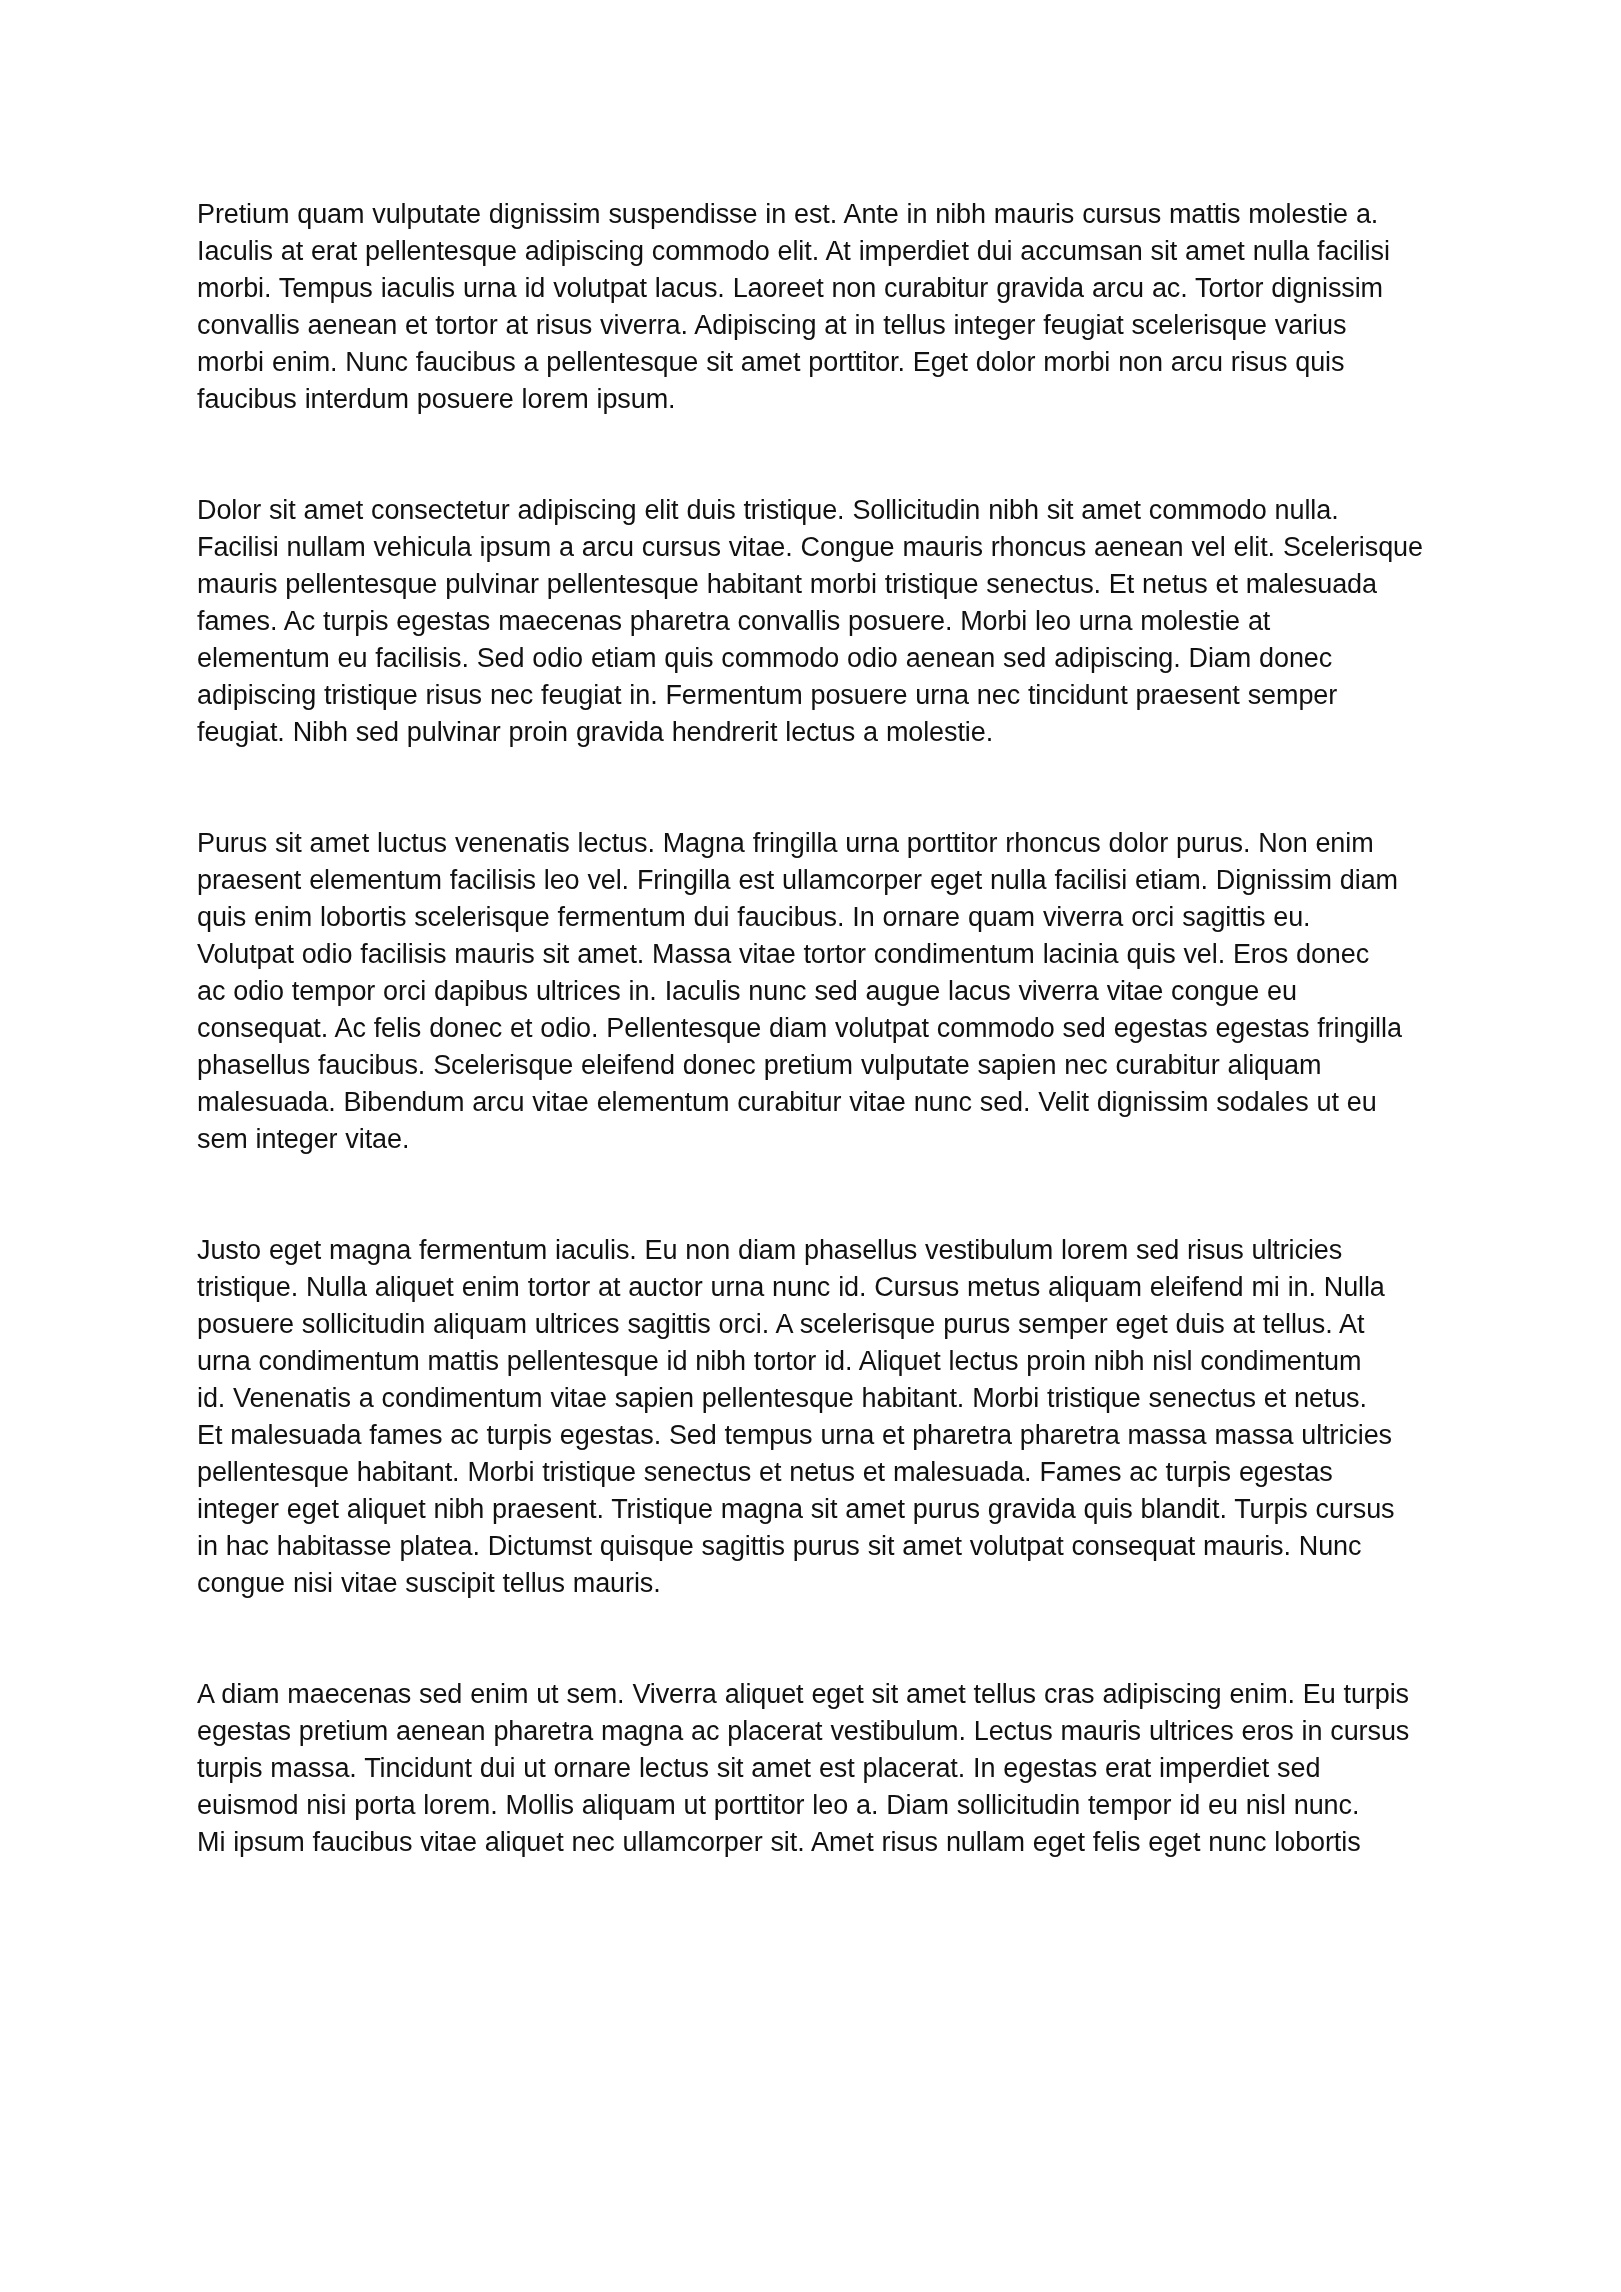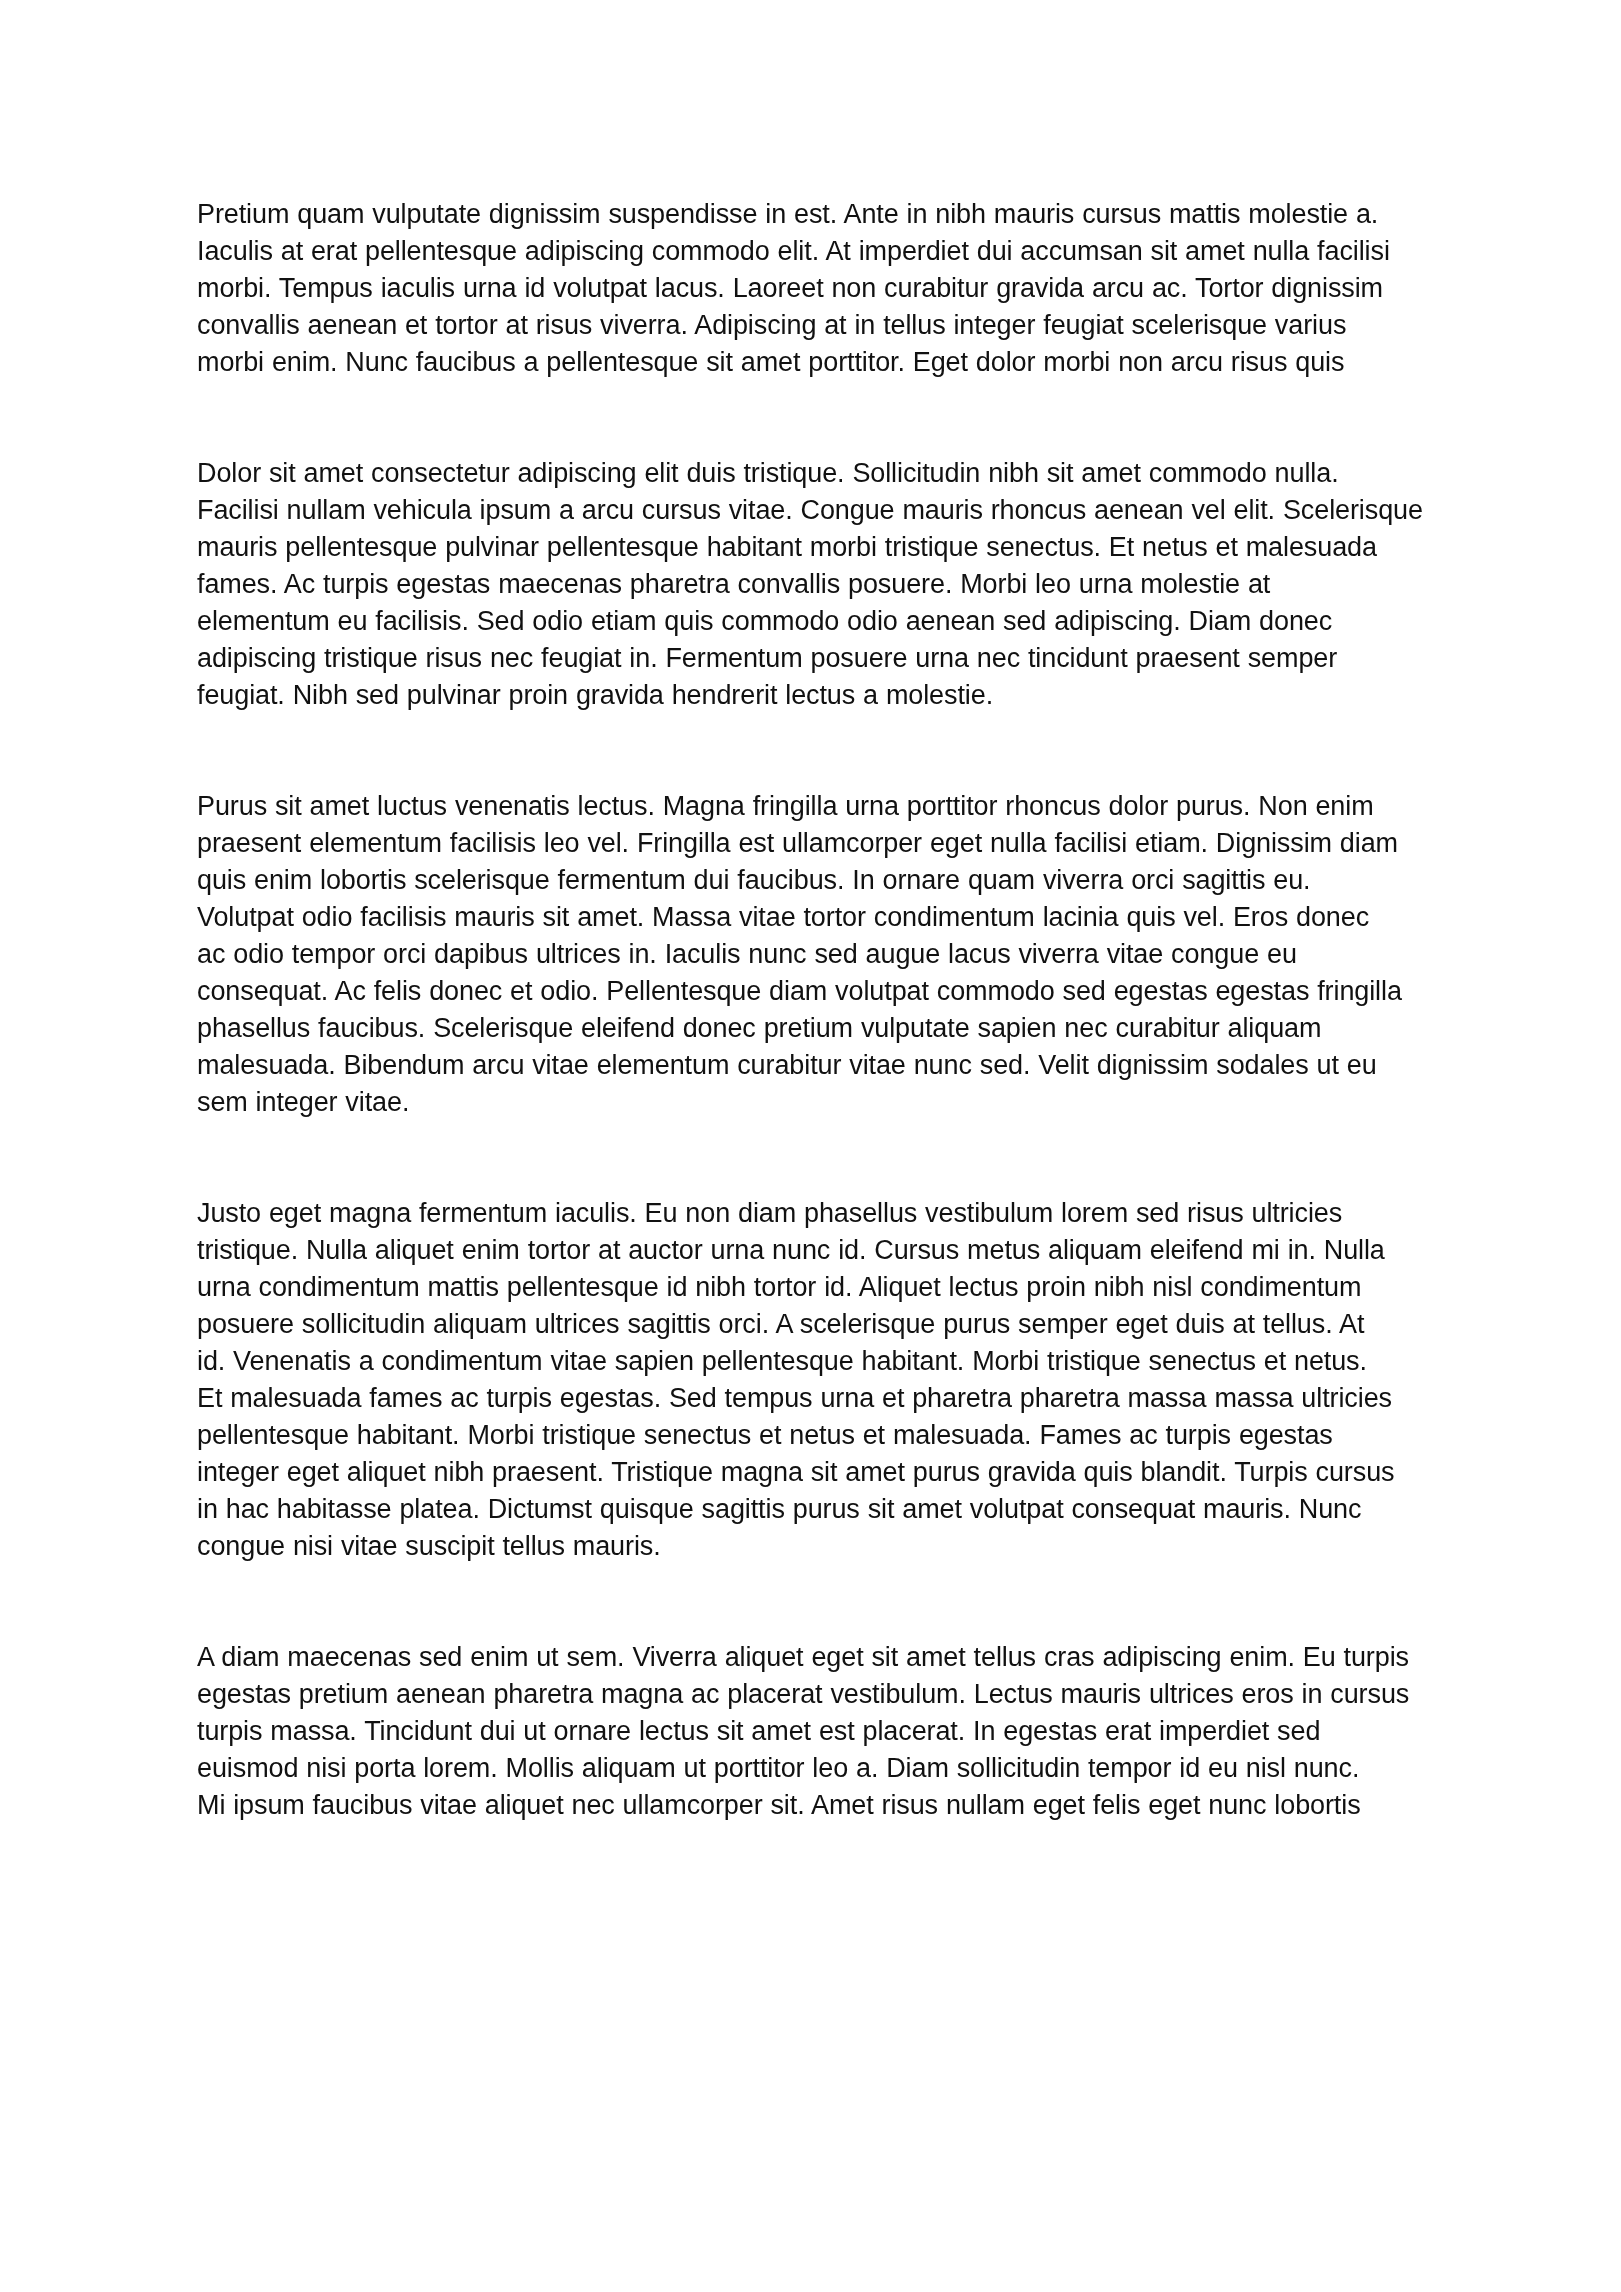--- a/index.html
+++ b/index.html
@@ -46,20 +46,21 @@
 
 <div class="page">
   <div class="content">
 
     <p class="para">
       <span class="line">Pretium quam vulputate dignissim suspendisse in est. Ante in nibh mauris cursus mattis molestie a.</span>
       <span class="line">Iaculis at erat pellentesque adipiscing commodo elit. At imperdiet dui accumsan sit amet nulla facilisi</span>
       <span class="line">morbi. Tempus iaculis urna id volutpat lacus. Laoreet non curabitur gravida arcu ac. Tortor dignissim</span>
       <span class="line">convallis aenean et tortor at risus viverra. Adipiscing at in tellus integer feugiat scelerisque varius</span>
       <span class="line">morbi enim. Nunc faucibus a pellentesque sit amet porttitor. Eget dolor morbi non arcu risus quis</span>
+      <span class="line">faucibus interdum posuere lorem ipsum.</span>
     </p>
 
     <p class="para">
       <span class="line">Dolor sit amet consectetur adipiscing elit duis tristique. Sollicitudin nibh sit amet commodo nulla.</span>
       <span class="line">Facilisi nullam vehicula ipsum a arcu cursus vitae. Congue mauris rhoncus aenean vel elit. Scelerisque</span>
       <span class="line">mauris pellentesque pulvinar pellentesque habitant morbi tristique senectus. Et netus et malesuada</span>
       <span class="line">fames. Ac turpis egestas maecenas pharetra convallis posuere. Morbi leo urna molestie at</span>
       <span class="line">elementum eu facilisis. Sed odio etiam quis commodo odio aenean sed adipiscing. Diam donec</span>
       <span class="line">adipiscing tristique risus nec feugiat in. Fermentum posuere urna nec tincidunt praesent semper</span>
       <span class="line">feugiat. Nibh sed pulvinar proin gravida hendrerit lectus a molestie.</span>
@@ -73,22 +74,22 @@
       <span class="line">ac odio tempor orci dapibus ultrices in. Iaculis nunc sed augue lacus viverra vitae congue eu</span>
       <span class="line">consequat. Ac felis donec et odio. Pellentesque diam volutpat commodo sed egestas egestas fringilla</span>
       <span class="line">phasellus faucibus. Scelerisque eleifend donec pretium vulputate sapien nec curabitur aliquam</span>
       <span class="line">malesuada. Bibendum arcu vitae elementum curabitur vitae nunc sed. Velit dignissim sodales ut eu</span>
       <span class="line">sem integer vitae.</span>
     </p>
 
     <p class="para">
       <span class="line">Justo eget magna fermentum iaculis. Eu non diam phasellus vestibulum lorem sed risus ultricies</span>
       <span class="line">tristique. Nulla aliquet enim tortor at auctor urna nunc id. Cursus metus aliquam eleifend mi in. Nulla</span>
+      <span class="line">posuere sollicitudin aliquam ultrices sagittis orci. A scelerisque purus semper eget duis at tellus. At</span>
       <span class="line">urna condimentum mattis pellentesque id nibh tortor id. Aliquet lectus proin nibh nisl condimentum</span>
-      <span class="line">posuere sollicitudin aliquam ultrices sagittis orci. A scelerisque purus semper eget duis at tellus. At</span>
       <span class="line">id. Venenatis a condimentum vitae sapien pellentesque habitant. Morbi tristique senectus et netus.</span>
       <span class="line">Et malesuada fames ac turpis egestas. Sed tempus urna et pharetra pharetra massa massa ultricies</span>
       <span class="line">pellentesque habitant. Morbi tristique senectus et netus et malesuada. Fames ac turpis egestas</span>
       <span class="line">integer eget aliquet nibh praesent. Tristique magna sit amet purus gravida quis blandit. Turpis cursus</span>
       <span class="line">in hac habitasse platea. Dictumst quisque sagittis purus sit amet volutpat consequat mauris. Nunc</span>
       <span class="line">congue nisi vitae suscipit tellus mauris.</span>
     </p>
 
     <p class="para">
       <span class="line">A diam maecenas sed enim ut sem. Viverra aliquet eget sit amet tellus cras adipiscing enim. Eu turpis</span>

